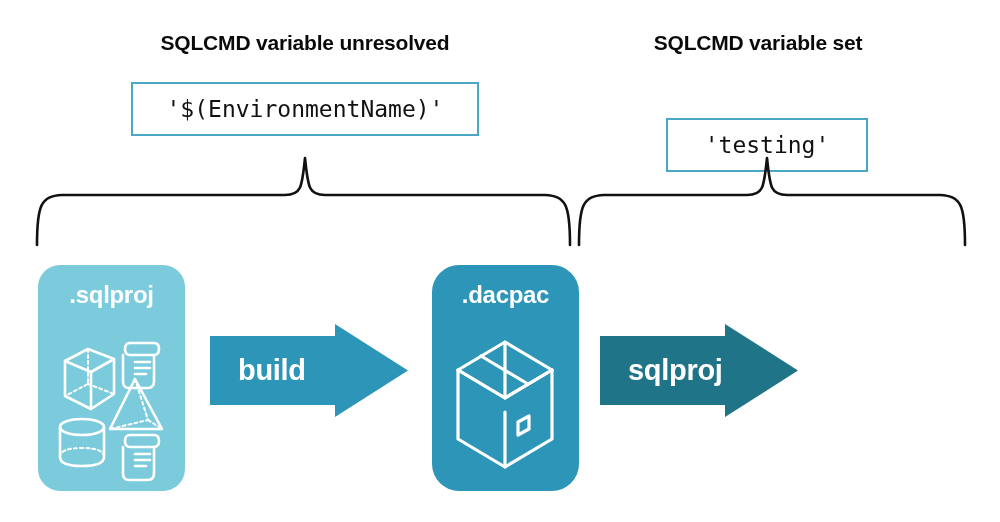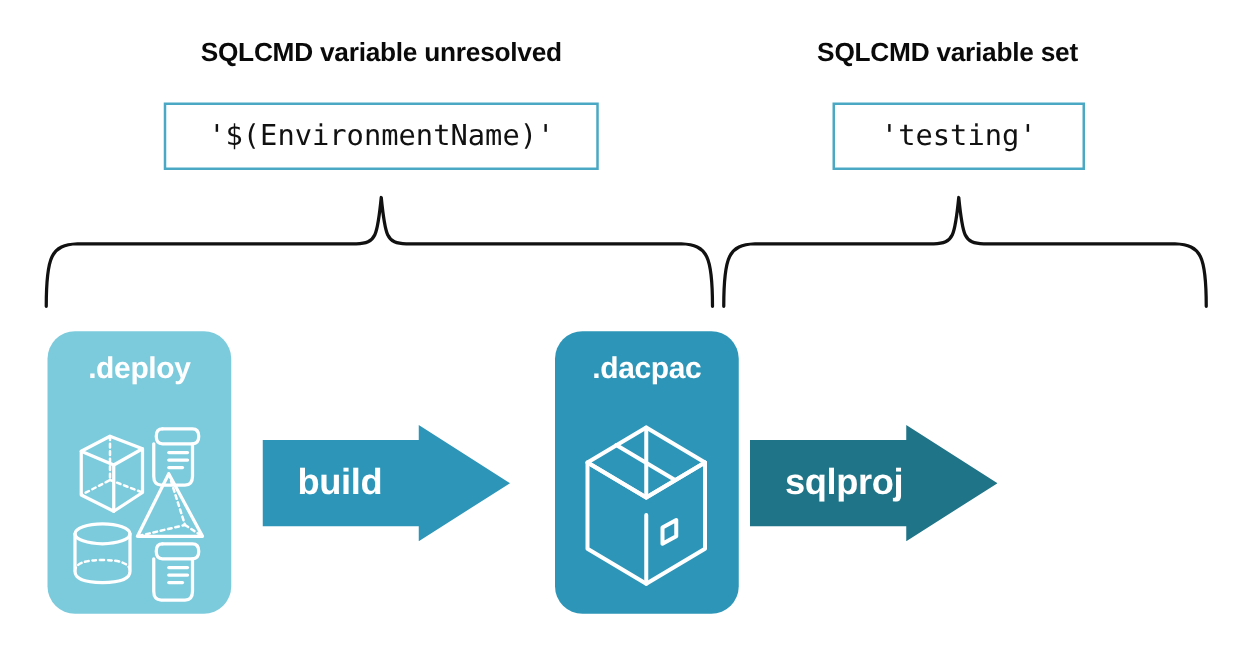--- a/index.html
+++ b/index.html
@@ -65,21 +65,21 @@
 
   
   .stage-box {
     position: absolute;
     border-radius: 22px;
     top: 265px;
     width: 147px;
     height: 226px;
   }
   #stage-sqlproj  { left: 38px;  background: #7ccbdd; }
-  #stage-dacpac   { left: 444px; background: #2d96b8; }
+  #stage-dacpac   { left: 432px; background: #2d96b8; border-radius: 27px; }
   #stage-database { left: 822px; background: #1f7587; }
 
   .stage-label {
     position: absolute;
     top: 16px;
     left: 0;
     width: 100%;
     text-align: center;
     font-family: "Liberation Sans", sans-serif;
     font-weight: bold;
@@ -91,21 +91,21 @@
     position: absolute;
     top: 52px;
     left: 0;
     width: 147px;
     height: 170px;
   }
 
   
   .arrow {
     position: absolute;
-    top: 340px;
+    top: 324px;
     width: 198px;
     height: 93px;
   }
   #arrow-build  { left: 210px; }
   #arrow-deploy { left: 600px; }
 
   .arrow-label {
     position: absolute;
     top: 0;
     left: 0;
@@ -128,21 +128,21 @@
 <div id="canvas">
 
   <div class="heading" id="heading-left">SQLCMD variable unresolved</div>
 
   <div class="heading" id="heading-right">SQLCMD variable set</div>
 
   <div class="code-box" id="code-box-left" style="border-color: rgb(74, 168, 196); background: rgb(255, 255, 255);">
     <span>'$(EnvironmentName)'</span>
   </div>
 
-  <div class="code-box" id="code-box-right" style="border-color: rgb(74, 168, 196); background: rgb(255, 255, 255);">
+  <div class="code-box" id="code-box-right" style="border-color: rgb(74, 168, 196); background: rgb(255, 255, 255); margin-top: 36px;">
     <span>'testing'</span>
   </div>
 
   <svg id="brace-layer" viewBox="0 0 1000 522">
 
     <path d="M 37,245
              C 37,205 41,196 62,195
              L 285,195
              C 301,195 302,188 305,158
              C 308,188 309,195 325,195
@@ -152,21 +152,21 @@
     <path d="M 579,245
              C 579,205 583,196 604,195
              L 747,195
              C 763,195 764,188 767,158
              C 770,188 771,195 787,195
              L 940,195
              C 961,196 965,205 965,245" fill="none" stroke="#111111" stroke-width="2.6" stroke-linecap="round" stroke-linejoin="round"></path>
   </svg>
 
   <div class="stage-box" id="stage-sqlproj" style="background: rgb(124, 203, 221);">
-    <div class="stage-label">.deploy</div>
+    <div class="stage-label">.sqlproj</div>
     <svg class="stage-art" viewBox="0 0 147 170">
       <g fill="none" stroke="#ffffff" stroke-width="2.6" stroke-linecap="round" stroke-linejoin="round">
 
         <polygon points="27,44 50,32 76,42 53,55"></polygon>
         <polyline points="27,44 27,79 53,92 53,55"></polyline>
         <polyline points="76,42 76,77 53,92"></polyline>
         <g stroke-dasharray="3 3" stroke-width="2">
           <polyline points="50,32 50,67 27,79"></polyline>
           <polyline points="50,67 76,77"></polyline>
         </g>

